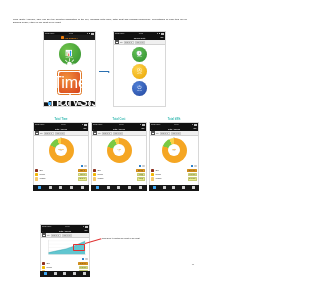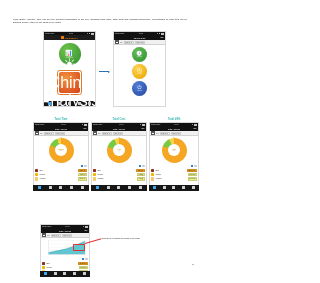--- a/index.html
+++ b/index.html
@@ -183,21 +183,21 @@
     </div>
     <div class="phonebody" style="height:61px; padding-top:3px;">
       <div class="bigcircle" style="width:22px;height:22px;background:radial-gradient(circle at 35% 30%,#6fc34a,#2f8f2f);">
         <span class="glyph">📊</span>
         <span class="cap">Party</span>
         <span class="cap2">Energy Monitor</span>
       </div>
       <div class="sel-ring" style="margin-top:5px;">
         <div class="squarecard" style="width:21px;height:21px;background:radial-gradient(circle at 35% 30%,#f2933c,#d6401c);">
           <span class="glyph">☀</span>
-          <span class="cap">China</span>
+          <span class="cap">Time</span>
           <span class="cap2">Analysis</span>
         </div>
       </div>
     </div>
     <div class="toolbar">
       <span class="titem">
           <i class="tico a"></i>
         </span>
       <span class="titem">
           <i class="tico"></i>

